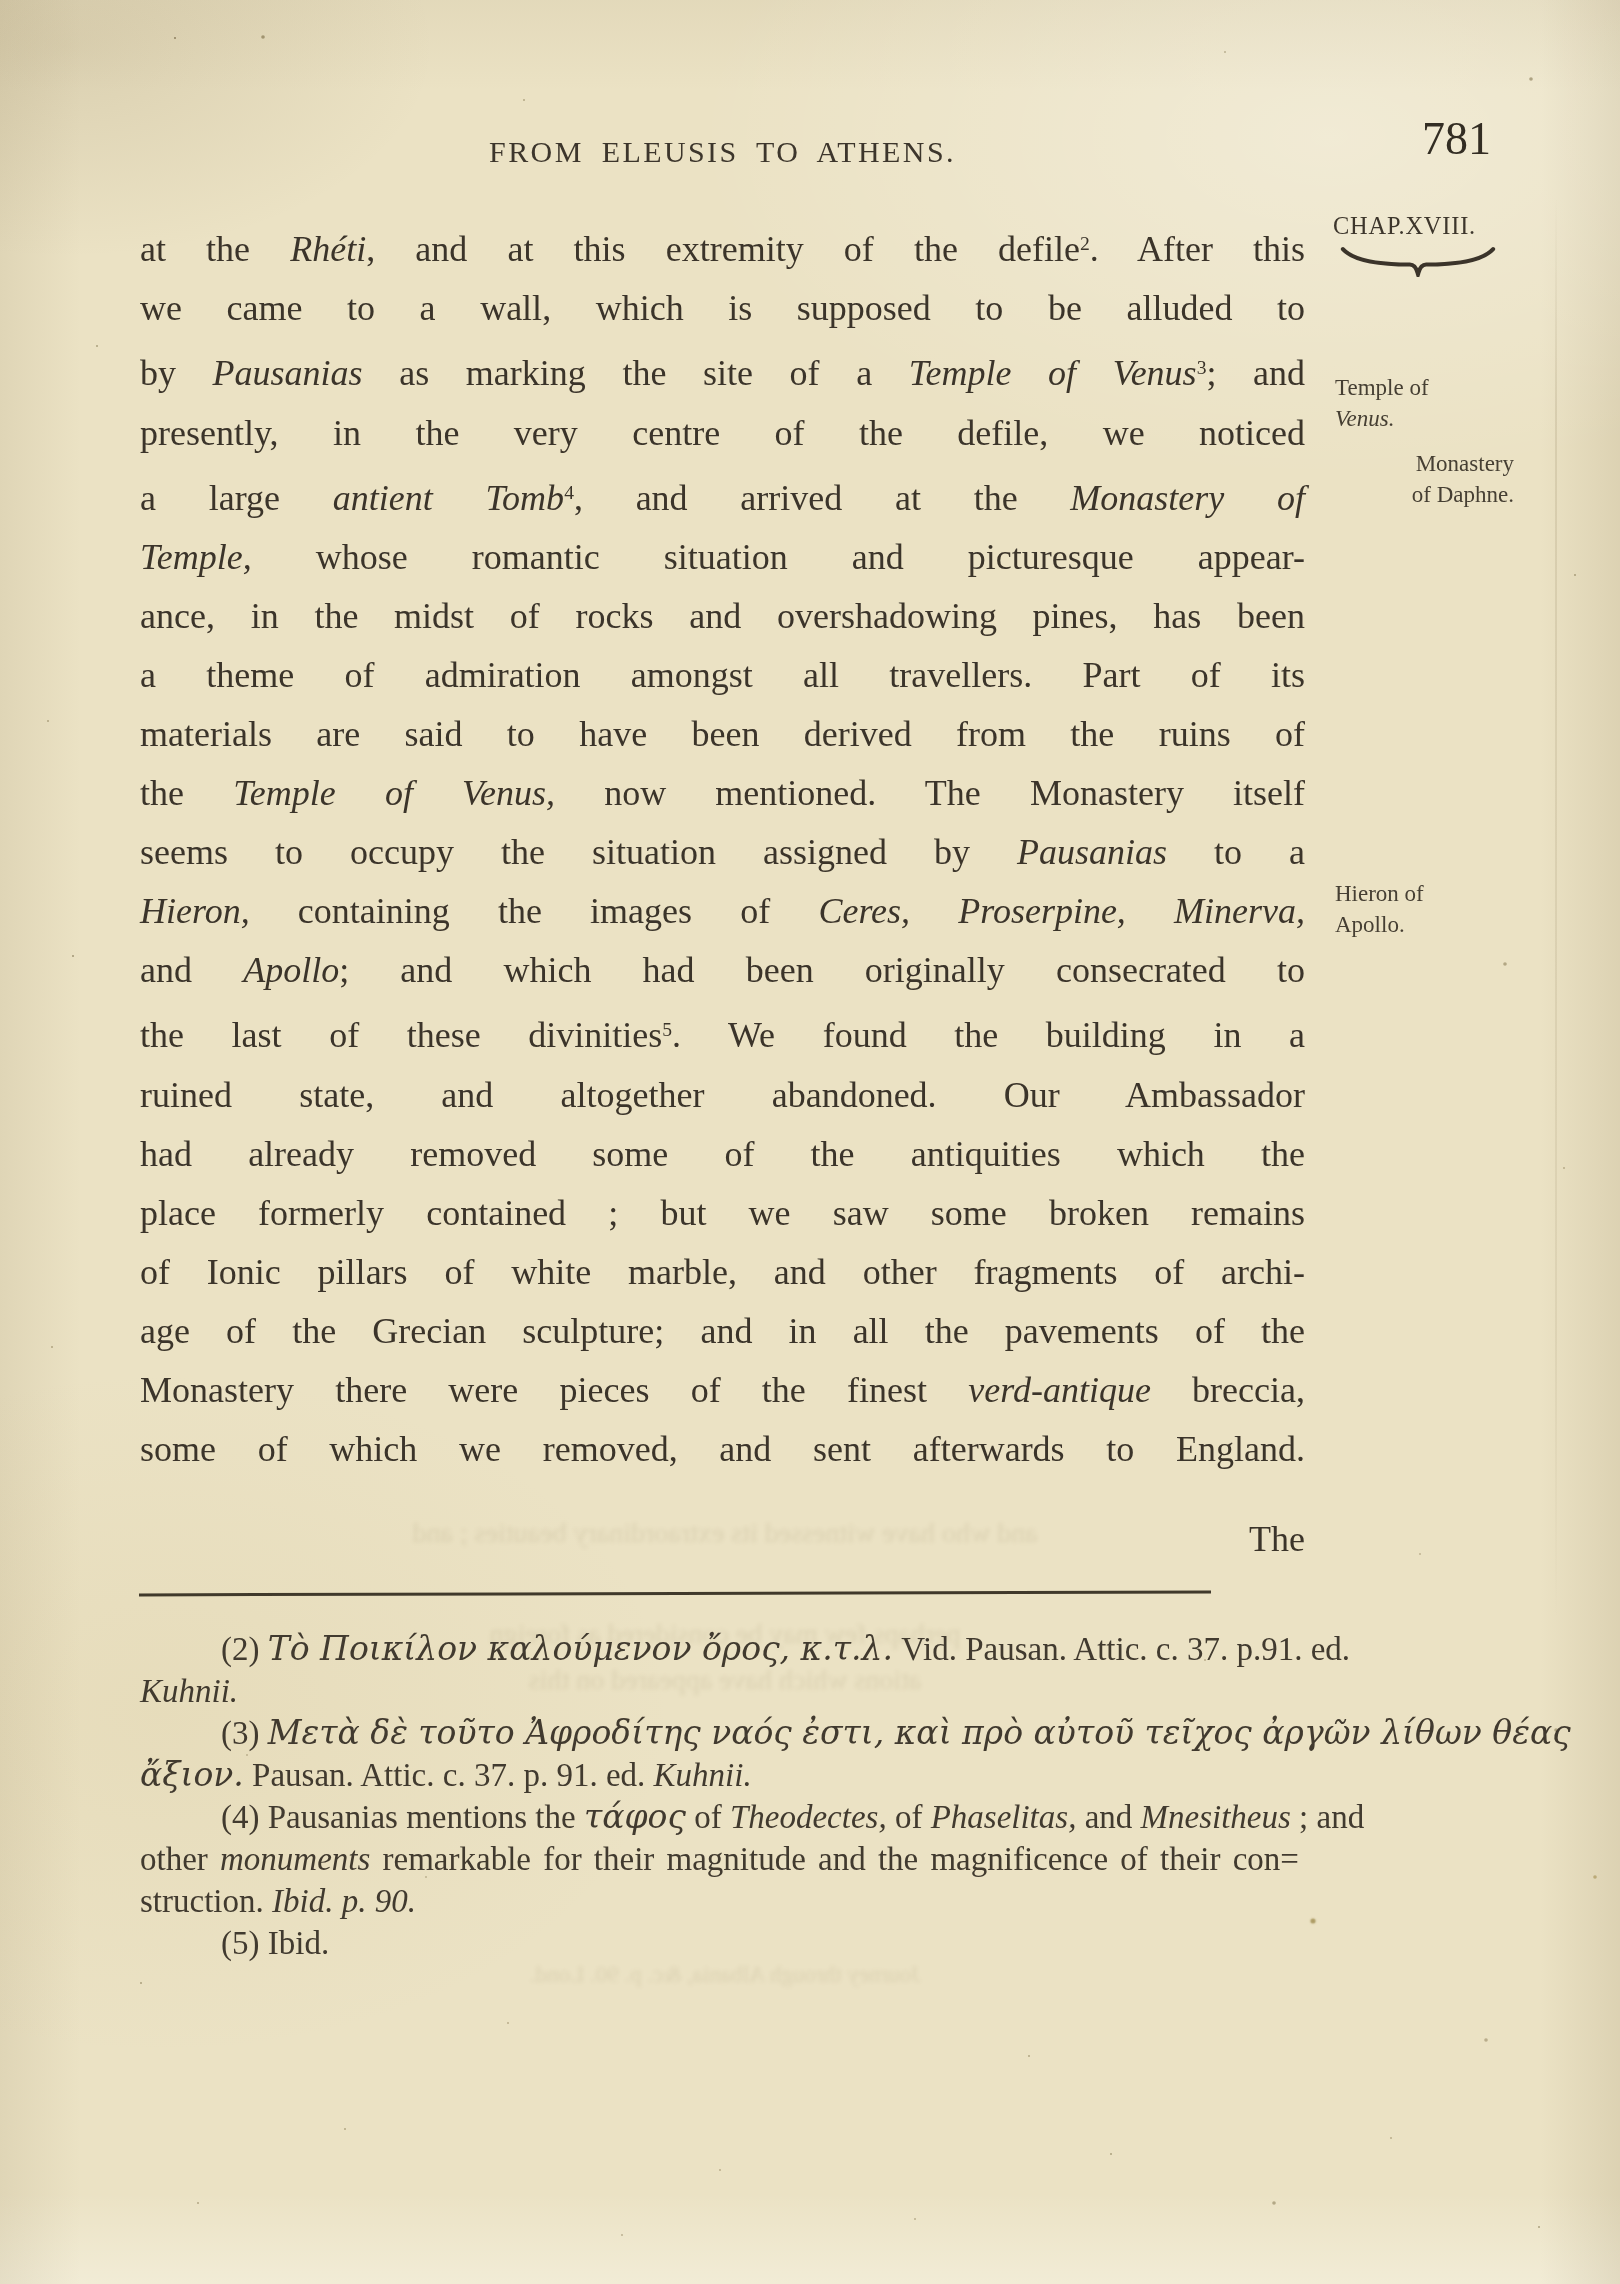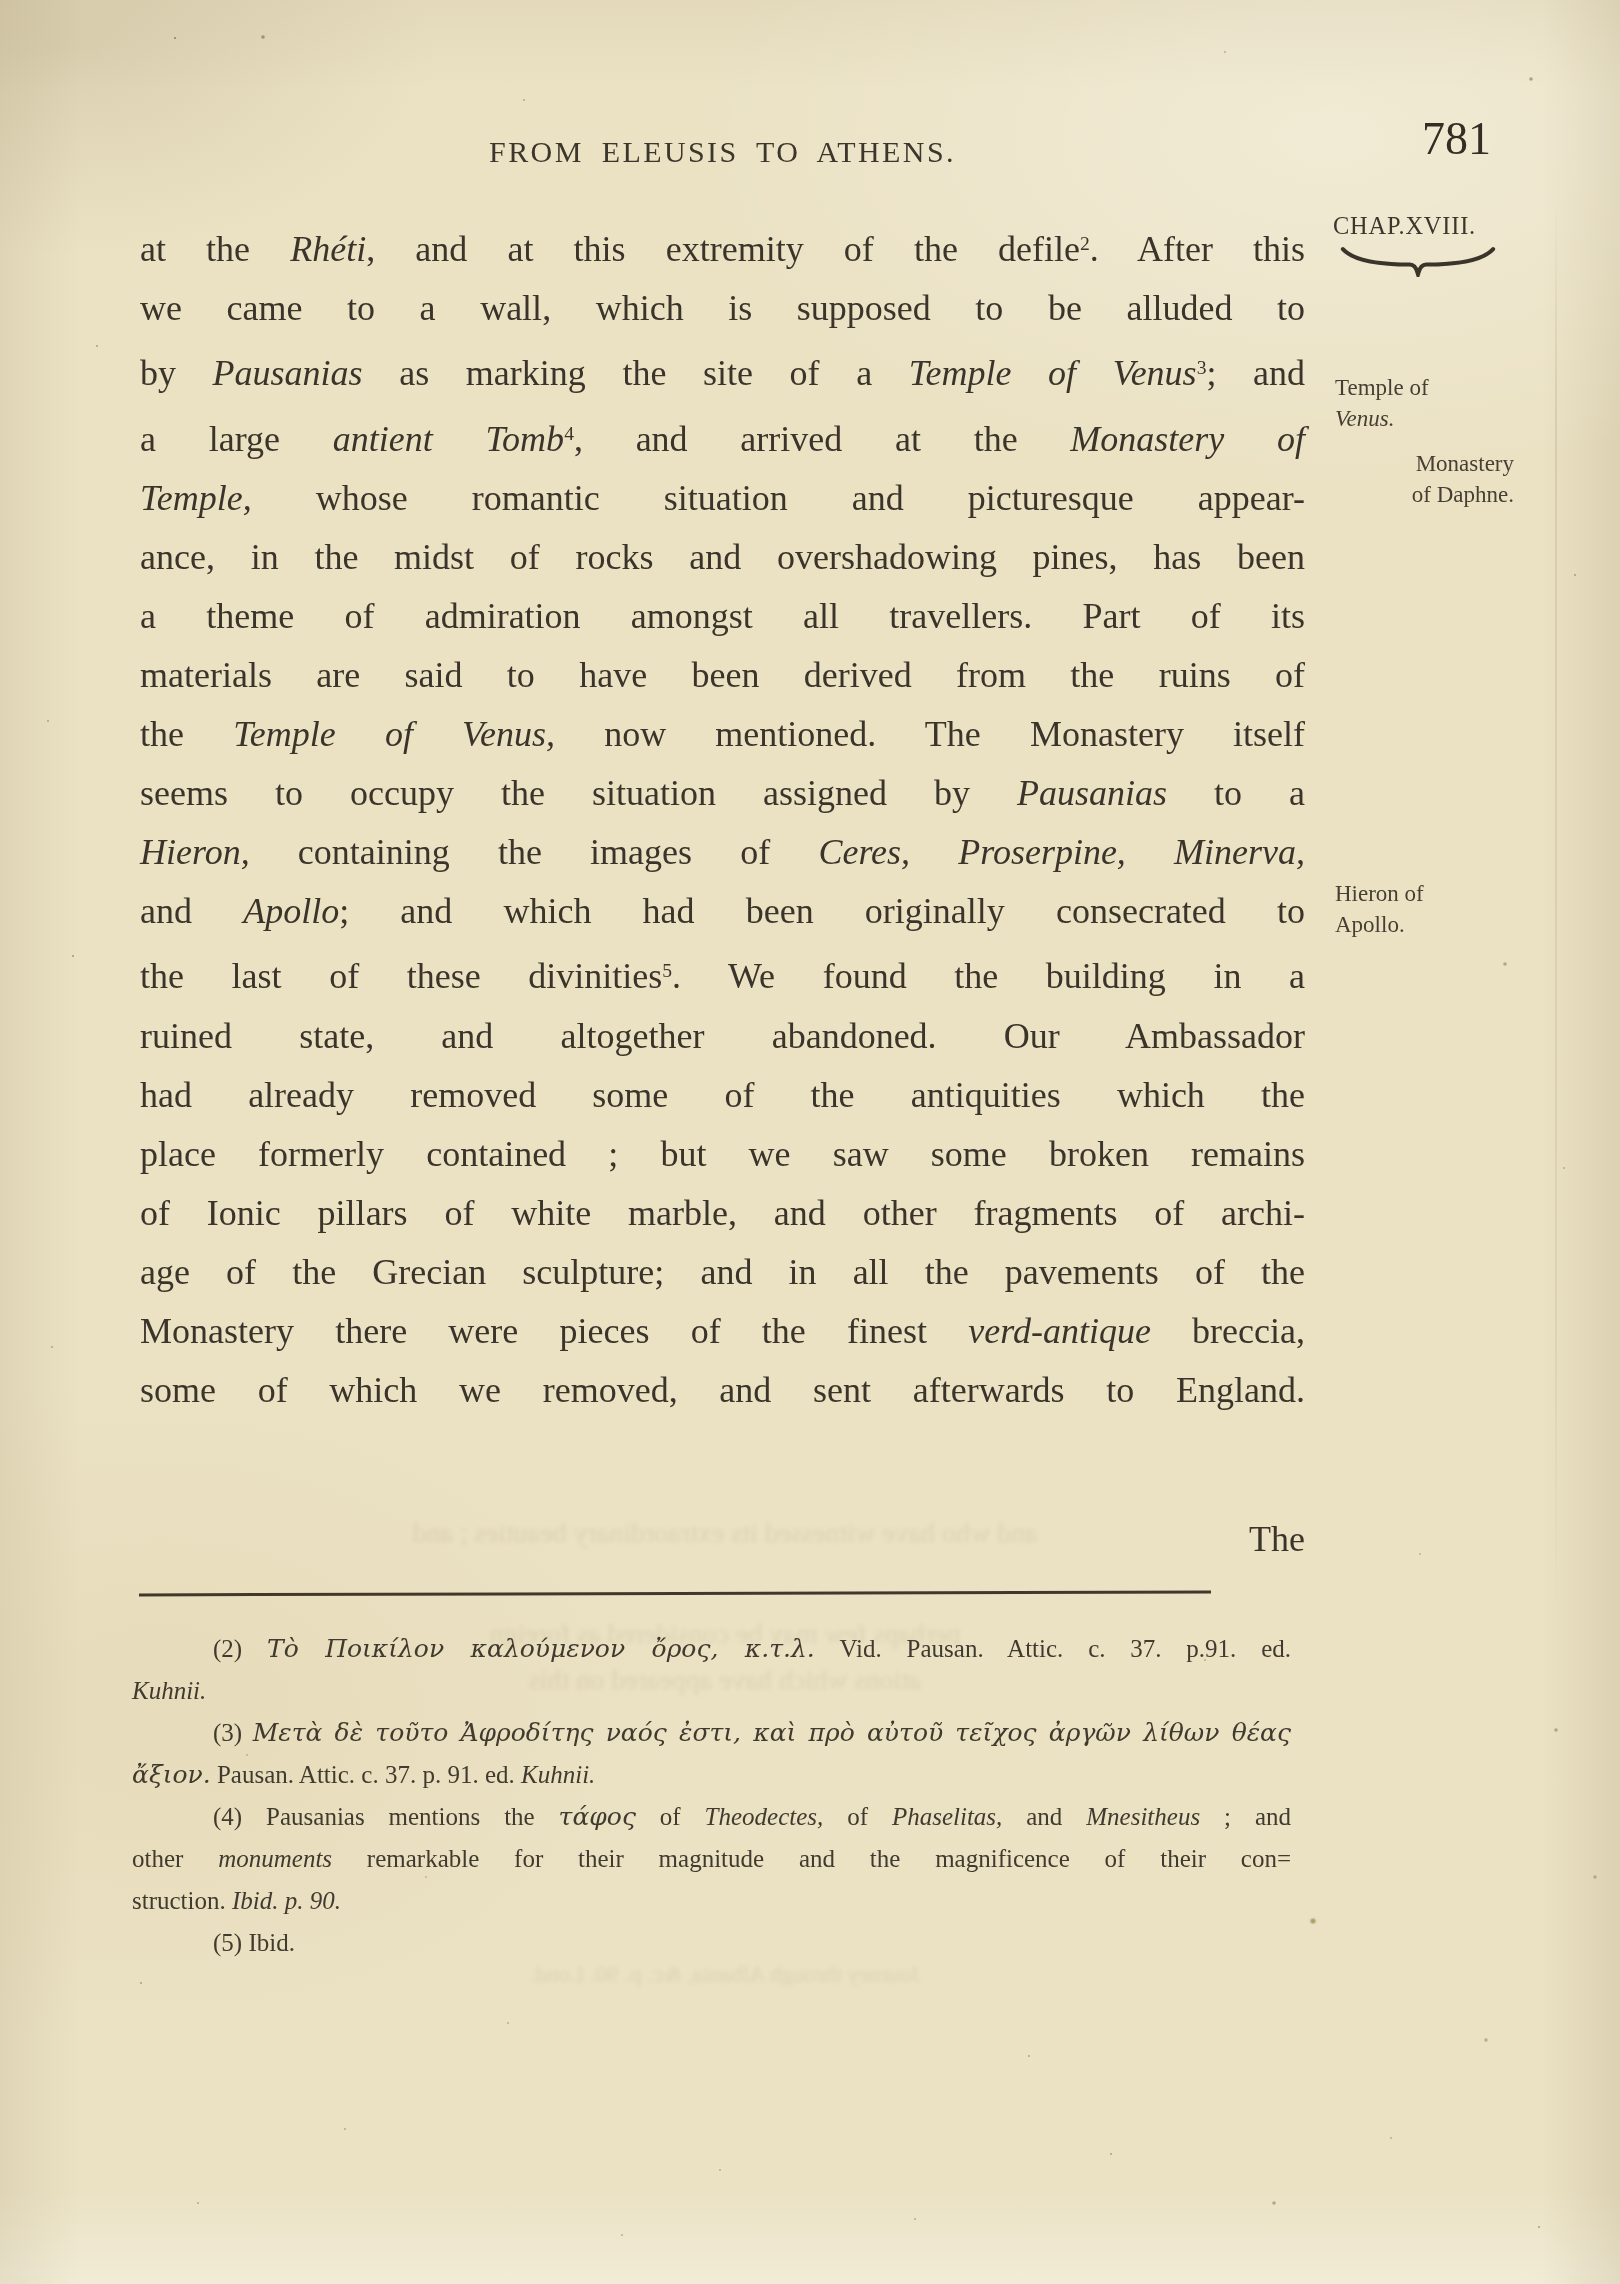--- a/index.html
+++ b/index.html
@@ -54,21 +54,21 @@
   
   #bodytext{position:absolute;left:140px;top:214px;width:1165px;font-size:36px;line-height:59px;}
   #bodytext .tline{text-align:justify;text-align-last:justify;white-space:nowrap;color:#3b342a;}
   .s-r{font-style:normal;}
   .s-i{font-style:italic;}
   .s-g{font-style:italic;font-family:"DejaVu Serif",serif;}
   .s-u{font-size:19.6px;vertical-align:11.4px;}
   #catchword{position:absolute;left:140px;top:1518px;width:1165px;text-align:right;font-size:36px;color:#3b342a;}
   #fnrule{position:absolute;left:139px;top:1592px;width:1072px;height:3.3px;background:#40392b;transform:rotate(-.15deg);}
   
-  #footnotes{position:absolute;left:132px;top:1628px;width:1159px;font-size:25px;line-height:42px;color:#413a2f;}
+  #footnotes{position:absolute;left:140px;top:1628px;width:1159px;font-size:33px;line-height:42px;color:#413a2f;}
   #footnotes .tline{white-space:nowrap;}
   #footnotes .tline.just{text-align:justify;text-align-last:justify;white-space:nowrap;}
   #footnotes .tline.ind{text-indent:81px;}
   
   .ghost{position:absolute;left:163px;width:1124px;text-align:center;font-size:28px;
     color:#6b5c33;opacity:.12;transform:scaleX(-1);filter:blur(2px);}
 </style>
 </head>
 <body>
 
@@ -100,20 +100,21 @@
   </div>
   <div class="mnote it" style="top:878px;">
     <div>Hieron of</div>
     <div>Apollo.</div>
   </div>
 
   <div id="bodytext">
       <div class="tline"><span class="s-r">at the </span><span class="s-i">Rhéti</span><span class="s-r">, and at this extremity of the defile</span><span class="s-u">2</span><span class="s-r">.   After this</span></div>
       <div class="tline"><span class="s-r">we came to a wall, which is supposed to be alluded to</span></div>
       <div class="tline"><span class="s-r">by </span><span class="s-i">Pausanias</span><span class="s-r"> as marking the site of a </span><span class="s-i">Temple of Venus</span><span class="s-u">3</span><span class="s-r">; and</span></div>
+      <div class="tline"><span class="s-r">presently, in the very centre of the defile, we noticed</span></div>
       <div class="tline"><span class="s-r">a large </span><span class="s-i">antient Tomb</span><span class="s-u">4</span><span class="s-r">, and arrived at the </span><span class="s-i">Monastery of</span></div>
       <div class="tline"><span class="s-i">Temple,</span><span class="s-r"> whose romantic situation and picturesque appear-</span></div>
       <div class="tline"><span class="s-r">ance, in the midst of rocks and overshadowing pines, has been</span></div>
       <div class="tline"><span class="s-r">a theme of admiration amongst all travellers.   Part of its</span></div>
       <div class="tline"><span class="s-r">materials are said to have been derived from the ruins of</span></div>
       <div class="tline"><span class="s-r">the </span><span class="s-i">Temple of Venus,</span><span class="s-r"> now mentioned.   The Monastery itself</span></div>
       <div class="tline"><span class="s-r">seems to occupy the situation assigned by </span><span class="s-i">Pausanias</span><span class="s-r"> to a</span></div>
       <div class="tline"><span class="s-i">Hieron,</span><span class="s-r"> containing the images of </span><span class="s-i">Ceres, Proserpine, Minerva,</span></div>
       <div class="tline"><span class="s-r">and </span><span class="s-i">Apollo</span><span class="s-r">; and which had been originally consecrated to</span></div>
       <div class="tline"><span class="s-r">the last of these divinities</span><span class="s-u">5</span><span class="s-r">.   We found the building in a</span></div>

